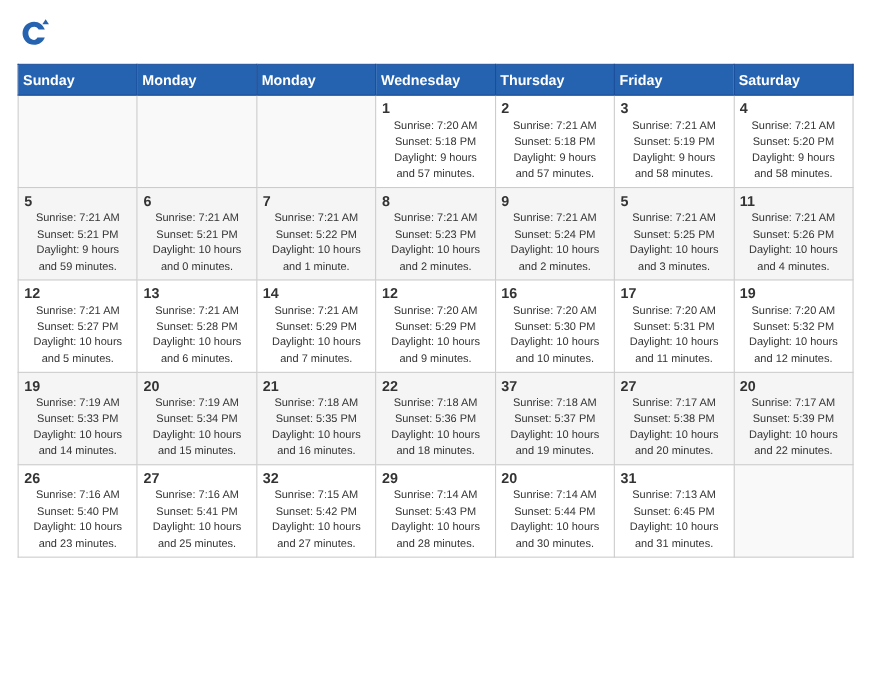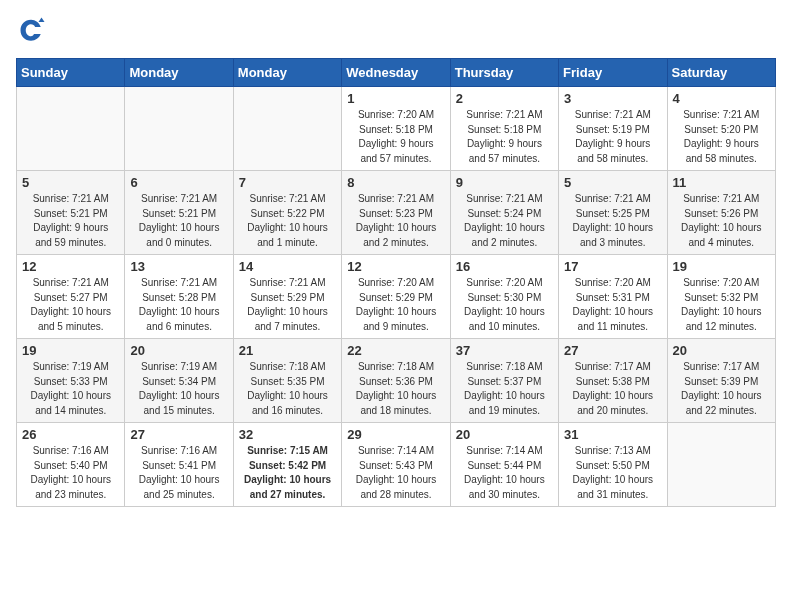--- a/index.html
+++ b/index.html
@@ -330,21 +330,21 @@
           </td>
           <td>
             <span class="day-number">27</span>
             <div class="day-info" style="white-space: pre-line;">Sunrise: 7:16 AM
 Sunset: 5:41 PM
 Daylight: 10 hours
 and 25 minutes.</div>
           </td>
           <td>
             <span class="day-number">32</span>
-            <div class="day-info" style="white-space: pre-line; font-weight: bold;">Sunrise: 7:15 AM
+            <div class="day-info" style="white-space: pre-line;">Sunrise: 7:15 AM
 Sunset: 5:42 PM
 Daylight: 10 hours
 and 27 minutes.</div>
           </td>
           <td>
             <span class="day-number">29</span>
             <div class="day-info" style="white-space: pre-line;">Sunrise: 7:14 AM
 Sunset: 5:43 PM
 Daylight: 10 hours
 and 28 minutes.</div>
@@ -352,21 +352,21 @@
           <td>
             <span class="day-number">20</span>
             <div class="day-info" style="white-space: pre-line;">Sunrise: 7:14 AM
 Sunset: 5:44 PM
 Daylight: 10 hours
 and 30 minutes.</div>
           </td>
           <td>
             <span class="day-number">31</span>
             <div class="day-info" style="white-space: pre-line;">Sunrise: 7:13 AM
-Sunset: 5:50 PM
+Sunset: 6:45 PM
 Daylight: 10 hours
 and 31 minutes.</div>
           </td>
           <td class="empty-cell"></td>
         </tr>
       </tbody>
   </table>
 </div>
 
 </body></html>

